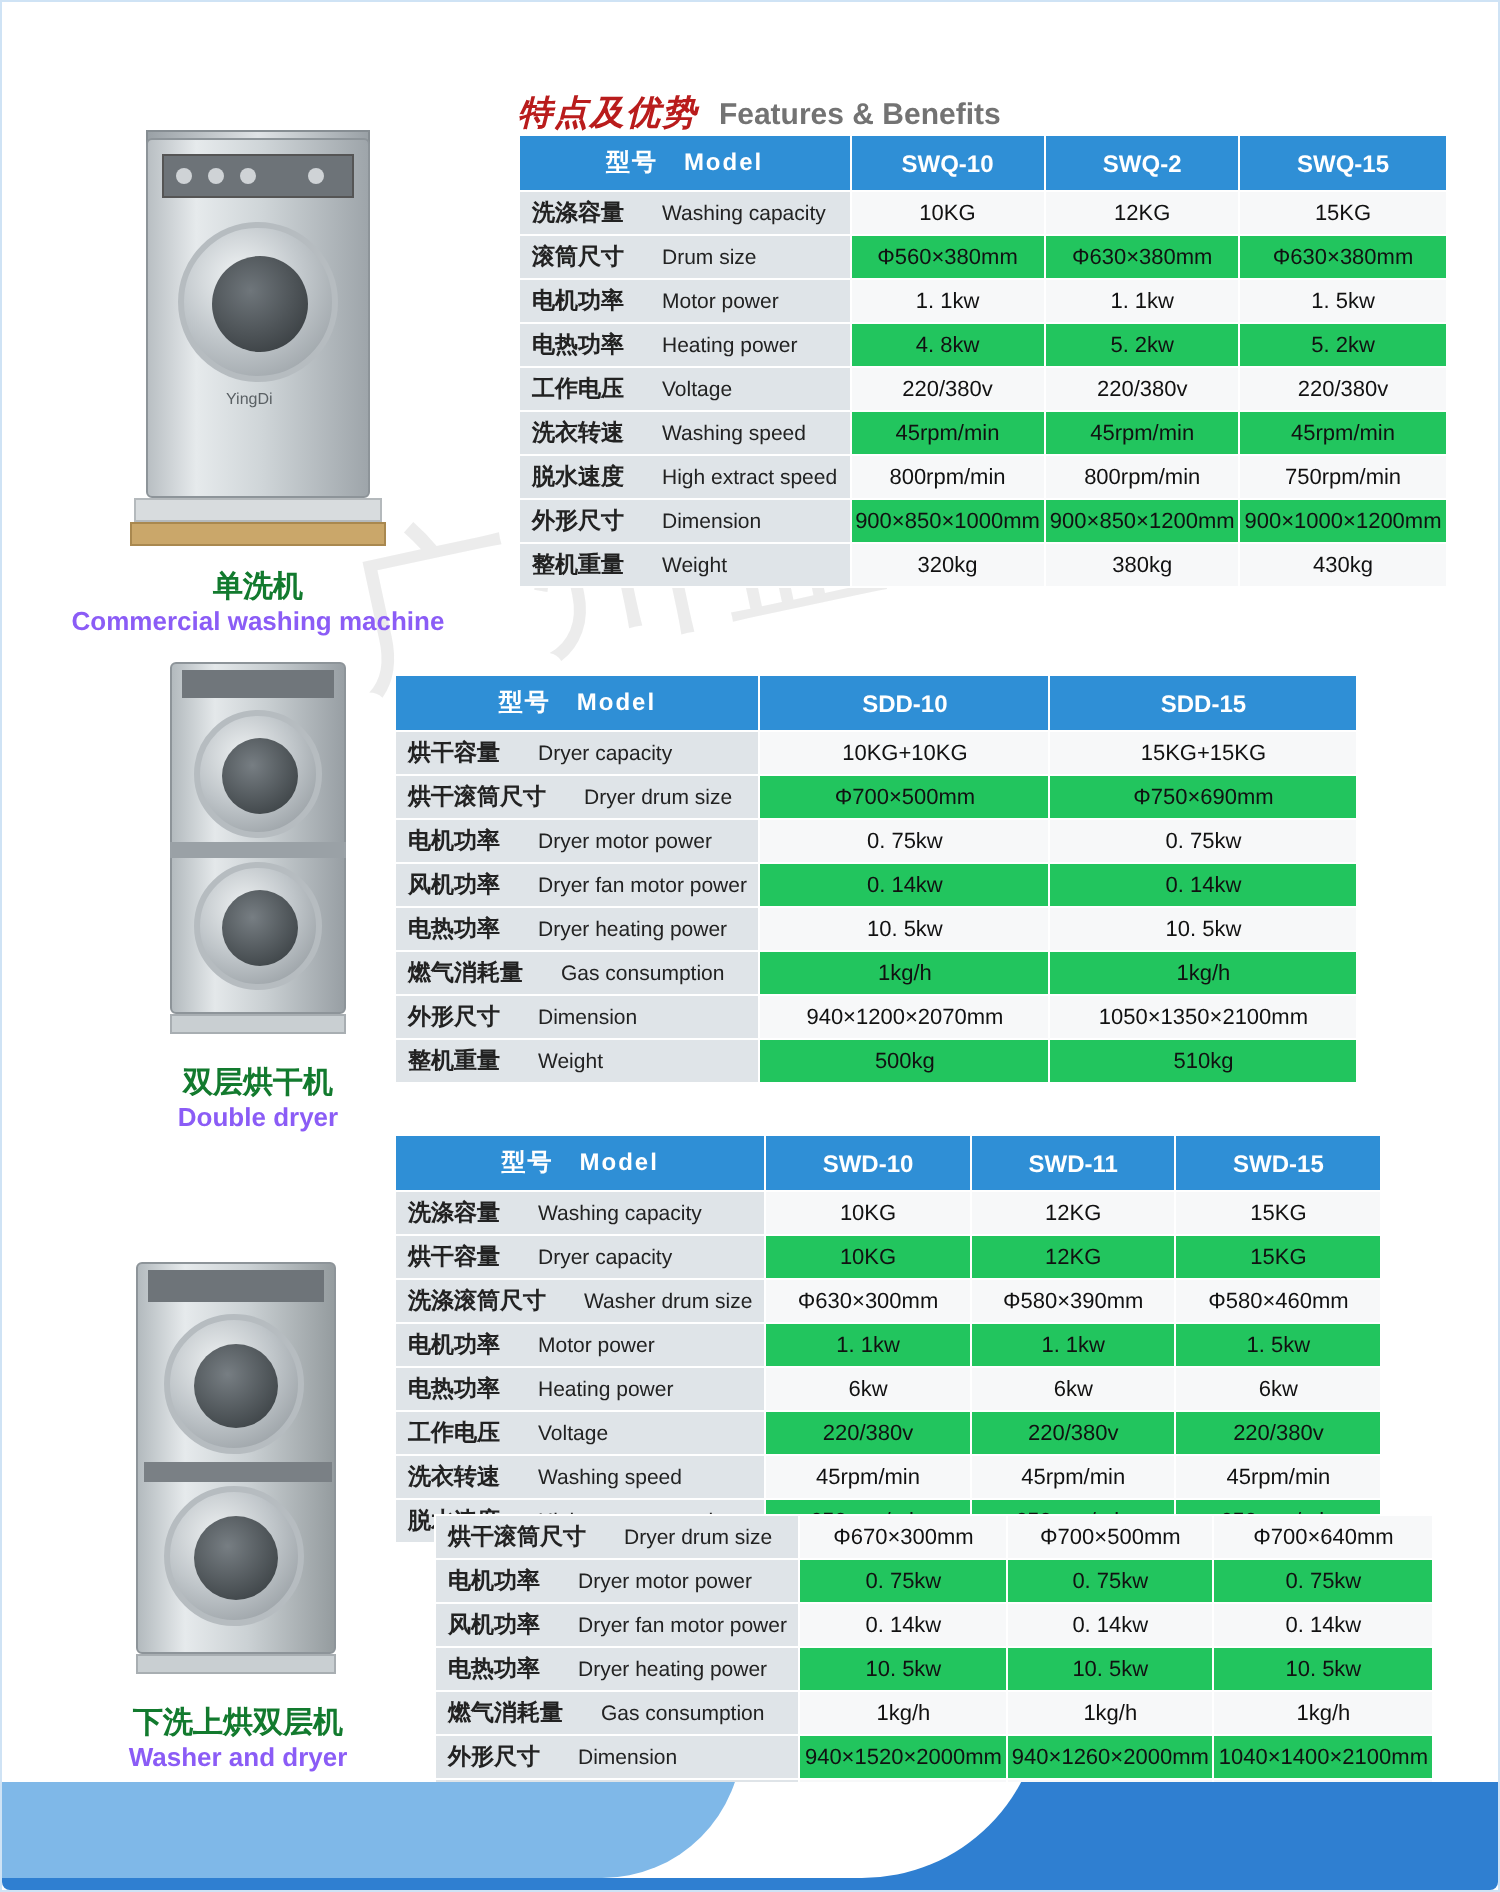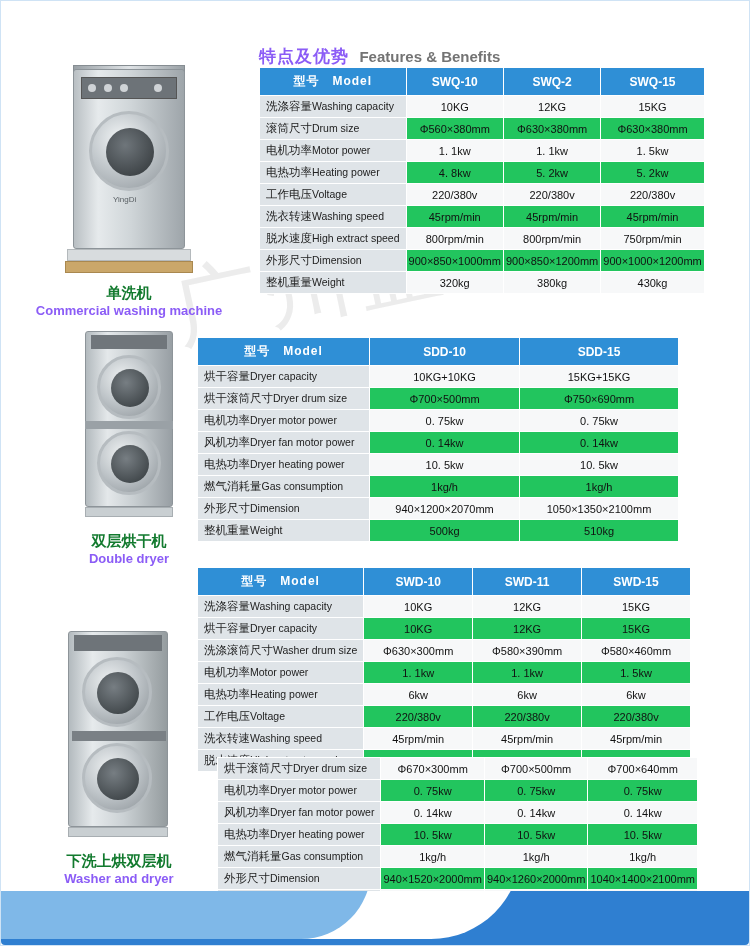--- a/index.html
+++ b/index.html
@@ -37,21 +37,21 @@
     font-family: "DejaVu Sans", sans-serif;
     letter-spacing: 6px; transform: rotate(-12deg);
     pointer-events: none; user-select: none; white-space: nowrap;
   }
   .watermark.w2 { left: 250px; top: 690px; font-size: 78px; }
 
   
   .head {
     position: absolute; left: 258px; top: 44px;
   }
-  .head .cn { font-size: 17px; font-weight: bold; color: #8b5cf6; letter-spacing: 1px;}
+  .head .cn { font-size: 17px; font-weight: bold; color: #b91c1c; letter-spacing: 1px; font-style: italic;}
   .head .en { font-size: 15px; font-weight: bold; color: #737373; margin-left: 6px;}
 
   
   .prod { position: absolute; text-align: center; }
   .prod .cn { color: #127a2e; font-weight: bold; font-size: 15px; margin-top: 6px; }
   .prod .en { color: #8b5cf6; font-weight: bold; font-size: 13px; }
 
   .machine { position: relative; margin: 0 auto; }
 
   
@@ -107,21 +107,21 @@
 
   
   table { border-collapse: collapse; position: absolute; }
   table td, table th { border: 1px solid #ffffff; text-align: center; }
   .tbl-hdr td { background: #2f8fd6; color: #fff; font-weight: bold; font-size: 12px; padding: 5px 4px; }
   .tbl-hdr td.m { letter-spacing: 1px; }
   td.lab {
     background: #dfe4e8; color: #222; font-size: 11px; text-align: left;
     padding: 3px 6px; white-space: nowrap;
   }
-  td.lab b { font-weight: normal; font-size: 11.5px; margin-right: 0; }
+  td.lab b { font-weight: bold; font-size: 11.5px; margin-right: 19px; }
   td.lab span { font-size: 10.5px; }
   td.val { font-size: 11px; padding: 3px 2px; color: #111; }
   tr.alt td.val { background: #22c55e; }
   tr td.val { background: #f7f8f9; }
   .t1 { left: 258px; top: 66px; width: 432px; }
   .t1 td.lab { width: 152px; }
   .t2 { left: 196px; top: 336px; width: 482px; }
   .t2 td.lab { width: 172px; }
   .t3 { left: 196px; top: 566px; width: 494px; }
   .t3 td.lab { width: 148px; }

